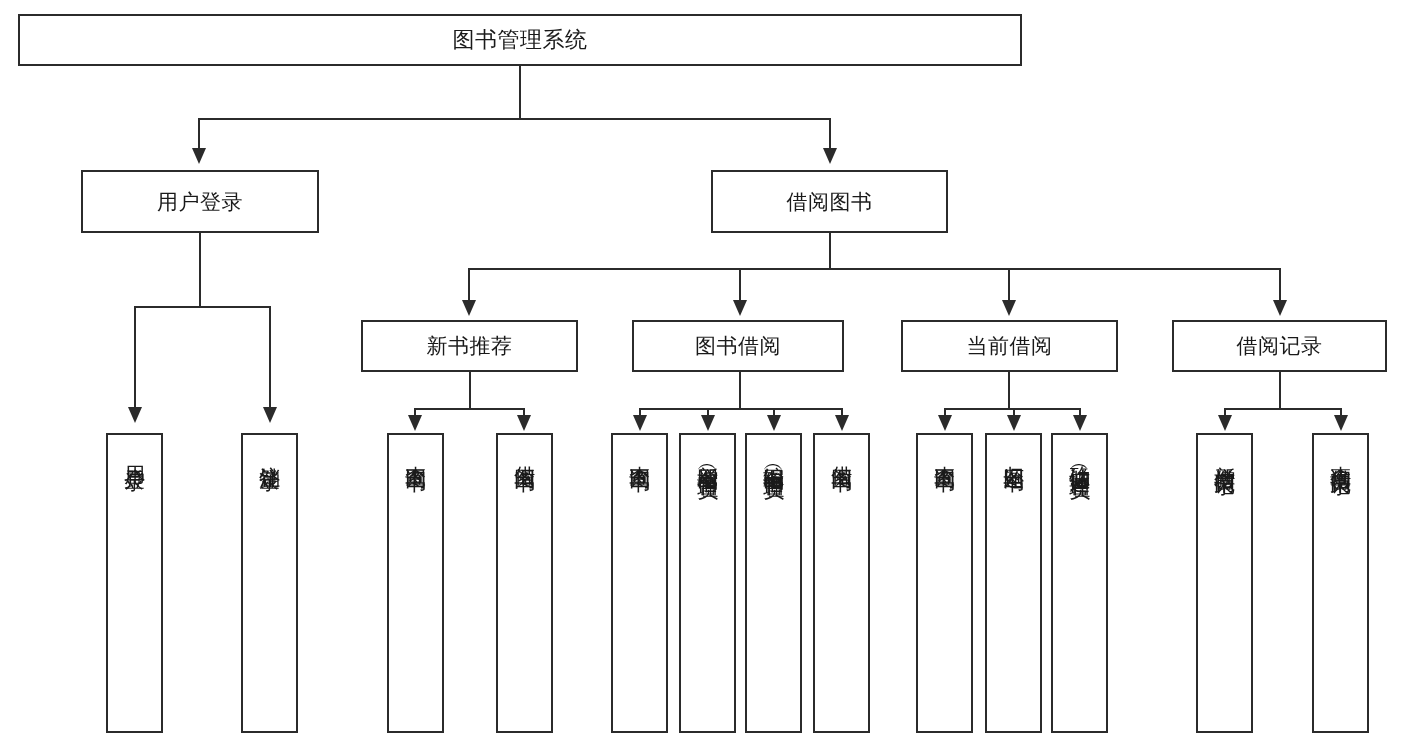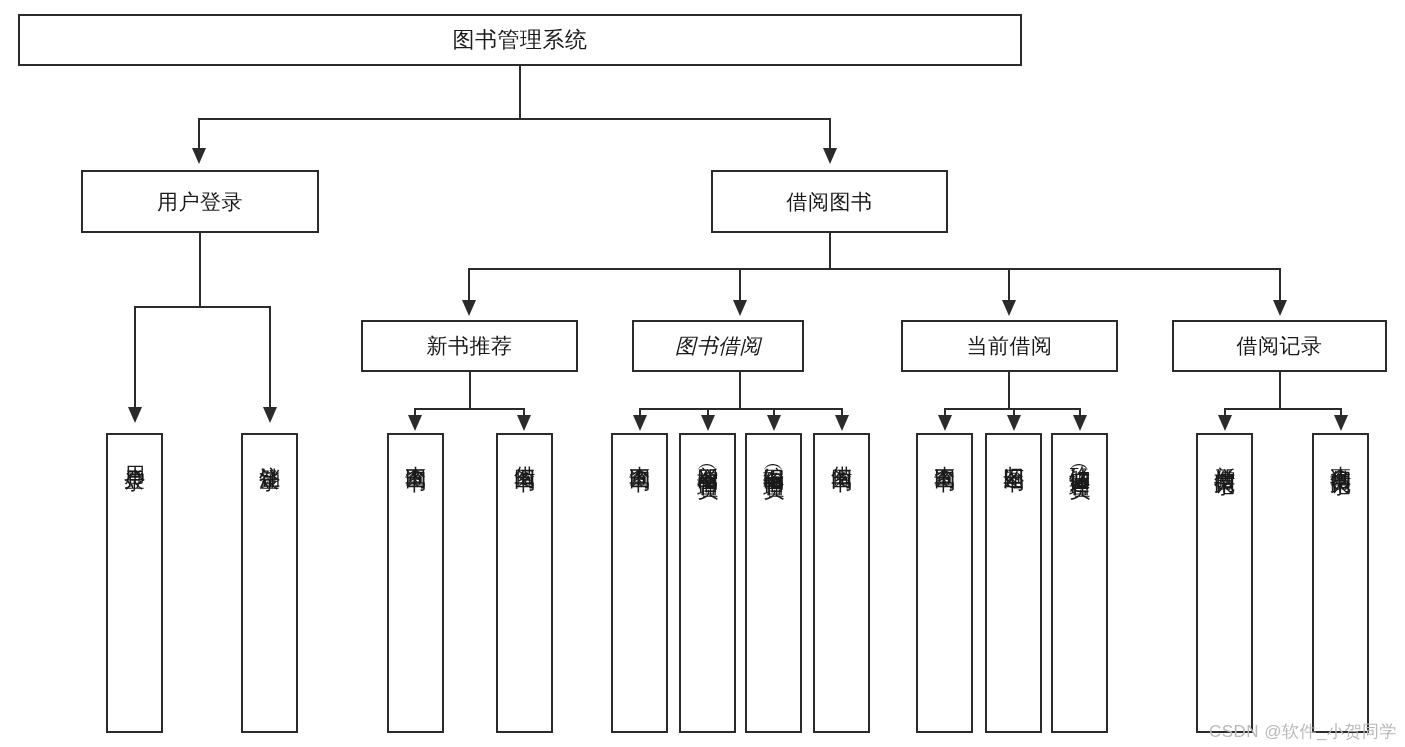--- a/index.html
+++ b/index.html
@@ -121,21 +121,21 @@
   <div class="conn vline" style="left:739px; top:268px; height:34px;"></div>
   <div class="arrow" style="left:733px; top:300px;"></div>
   <div class="conn vline" style="left:1008px; top:268px; height:34px;"></div>
   <div class="arrow" style="left:1002px; top:300px;"></div>
   <div class="conn vline" style="left:1279px; top:268px; height:34px;"></div>
   <div class="arrow" style="left:1273px; top:300px;"></div>
 
   <div class="node horiz" style="left:361px; top:320px; width:217px; height:52px;">
     <span class="label">新书推荐</span>
   </div>
-  <div class="node horiz" style="left:632px; top:320px; width:172px; height:52px;font-style:italic;">
+  <div class="node horiz" style="left:632px; top:320px; width:212px; height:52px;">
     <span class="label">图书借阅</span>
   </div>
   <div class="node horiz" style="left:1172px; top:320px; width:215px; height:52px;">
     <span class="label">借阅记录</span>
   </div>
   <div class="node horiz" style="left:901px; top:320px; width:217px; height:52px;">
     <span class="label">当前借阅</span>
   </div>
 
   <div class="conn vline" style="left:469px; top:372px; height:38px;"></div>
@@ -209,15 +209,14 @@
     <span class="label">查询借阅记录</span>
   </div>
 
   <div class="node vert" style="left:106px; top:433px; width:57px; height:300px;">
     <span class="label">用户登录</span>
   </div>
   <div class="node vert" style="left:241px; top:433px; width:57px; height:300px;">
     <span class="label">注销登录</span>
   </div>
 
-  <div id="watermark">CSDN @软件_小贺同学</div>
 
 </div>
 
 </body></html>

